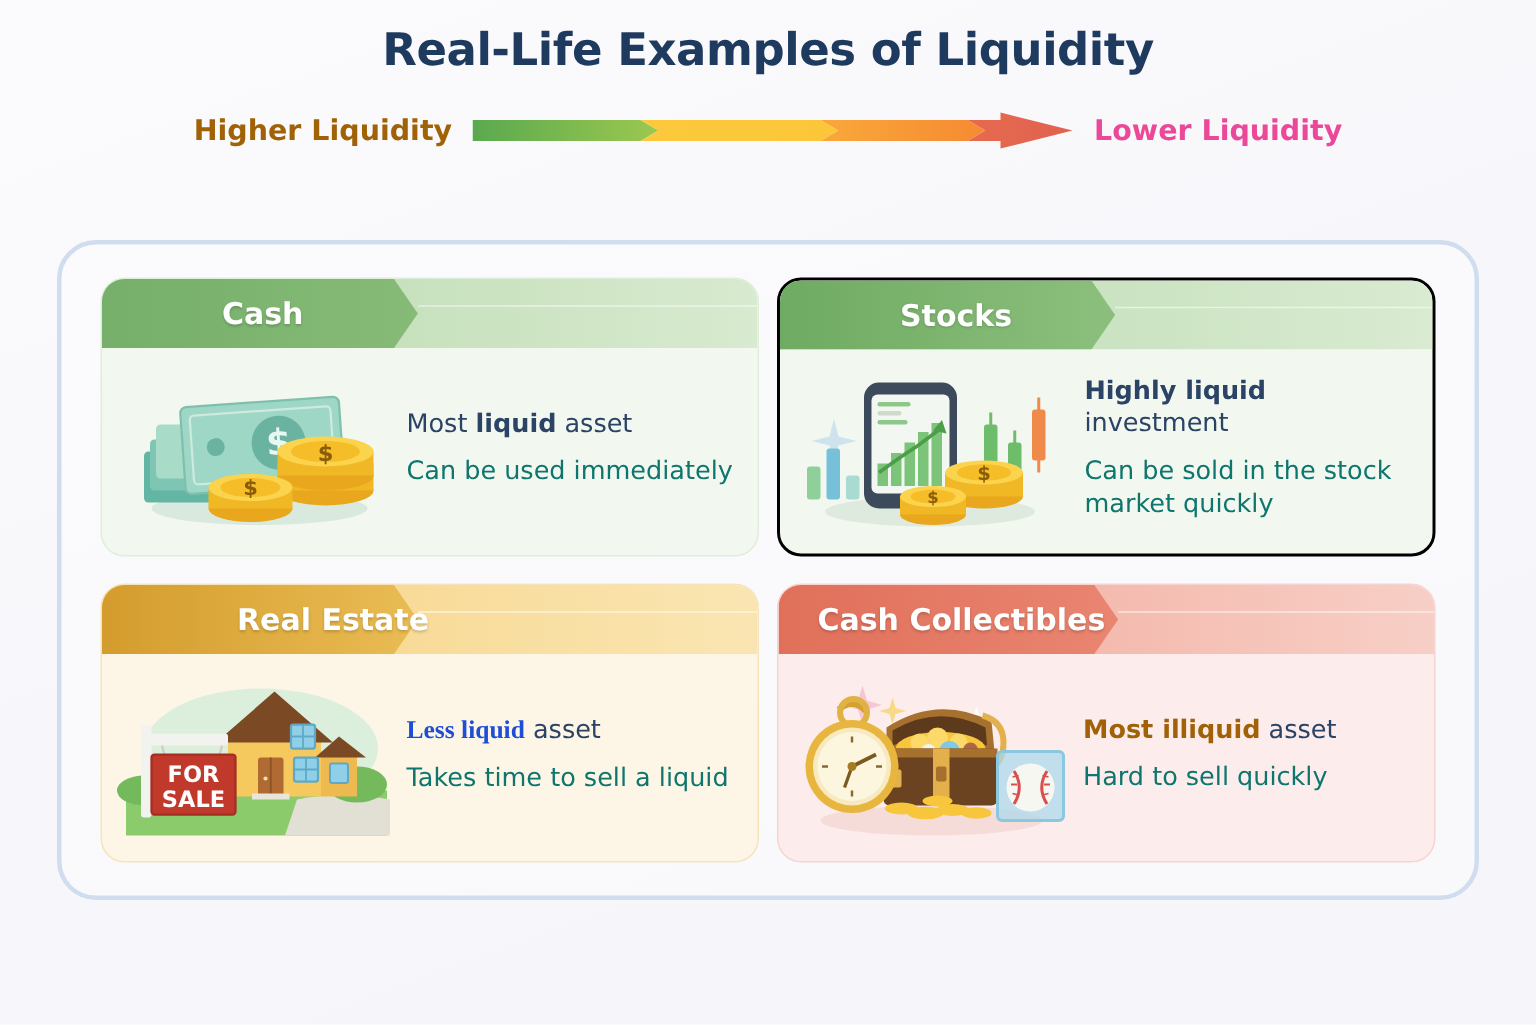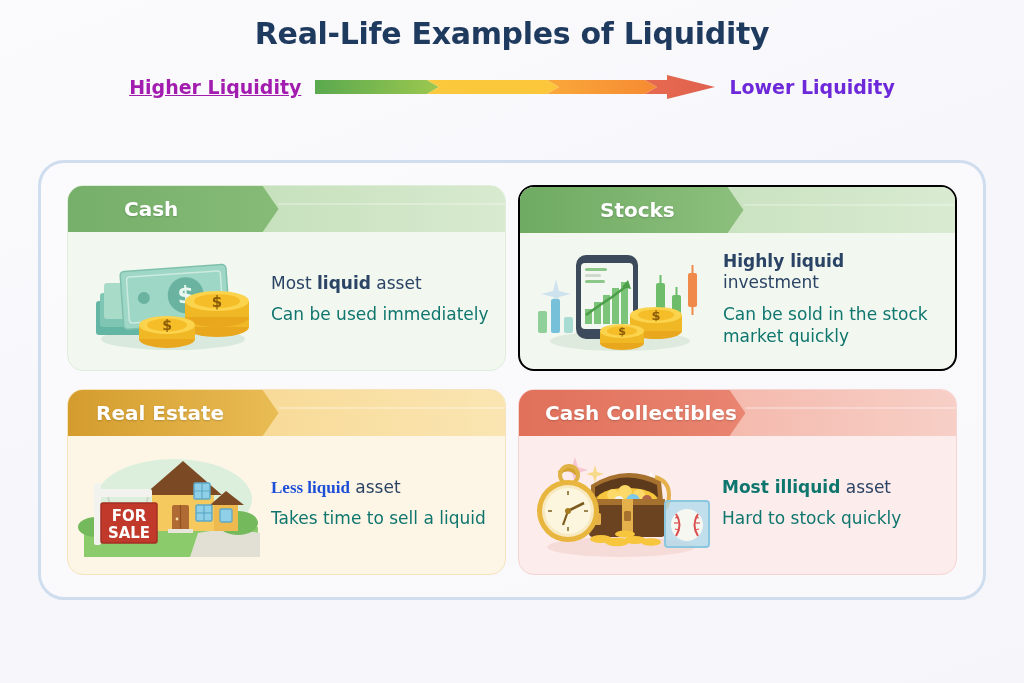--- a/index.html
+++ b/index.html
@@ -34,22 +34,22 @@
     justify-content: center;
     gap: 14px;
     margin-top: 22px;
     padding: 0 60px;
   }
   .scale-label {
     font-size: 19px;
     font-weight: bold;
     white-space: nowrap;
   }
-  .scale-label.higher { color: #a21caf; text-decoration: underline; }
-  .scale-label.lower  { color: #6d28d9; }
+  .scale-label.higher { color: #a16207; }
+  .scale-label.lower  { color: #ec4899; }
 
   .arrow-bar {
     flex: 1;
     height: 26px;
     position: relative;
     max-width: 400px;
   }
   .arrow-bar svg { display: block; width: 100%; height: 100%; }
 
   
@@ -96,30 +96,30 @@
     flex: none;
   }
   .card-header .hdr-bg { position: absolute; inset: 0; }
   .card-header .hdr-bg svg { width: 100%; height: 100%; display: block; }
   .card-title {
     position: absolute;
     left: 0; top: 0;
     height: 46px;
     display: flex;
     align-items: center;
-    padding-left: 56px;
+    padding-left: 80px;
     font-size: 20px;
     font-weight: bold;
     color: #ffffff;
     text-shadow: 0 1px 2px rgba(0,0,0,0.18);
     z-index: 2;
     white-space: nowrap;
   }
   .card.collect .card-title { padding-left: 26px; }
-  .card.realestate .card-title { padding-left: 28px; }
+  .card.realestate .card-title { padding-left: 58px; margin-left: 32px; }
   .card.stocks .card-title { padding-left: 80px; }
 
   
   .card-body {
     flex: 1;
     display: flex;
     align-items: center;
     gap: 8px;
     padding: 6px 14px 10px 10px;
   }
@@ -138,21 +138,21 @@
     gap: 9px;
     min-width: 0;
   }
   .line1 {
     font-size: 17px;
     color: #2b4465;
     line-height: 1.25;
   }
   .line1 b { font-weight: bold; }
   .card.realestate .line1 b { color: #1d4ed8; font-family: Liberation Serif, serif; }
-  .card.collect .line1 b { color: #0f766e; }
+  .card.collect .line1 b { color: #a16207; }
   .line2 {
     font-size: 17px;
     color: #0f766e;
     line-height: 1.3;
   }
 </style>
 </head>
 <body>
 
 <div class="title">Real-Life Examples of Liquidity</div>
@@ -492,19 +492,19 @@
                 <line x1="146" y1="86" x2="150" y2="87"></line>
                 <line x1="166" y1="74" x2="170" y2="75"></line>
                 <line x1="167" y1="80" x2="171" y2="80"></line>
                 <line x1="166" y1="87" x2="170" y2="86"></line>
               </g>
             </g>
           </svg>
         </div>
         <div class="card-text">
           <div class="line1"><span></span><b>Most illiquid</b><span> asset</span></div>
-          <div class="line2">Hard to stock quickly</div>
+          <div class="line2">Hard to sell quickly</div>
         </div>
       </div>
     </div>
 
   </div>
 </div>
 
 </body></html>

